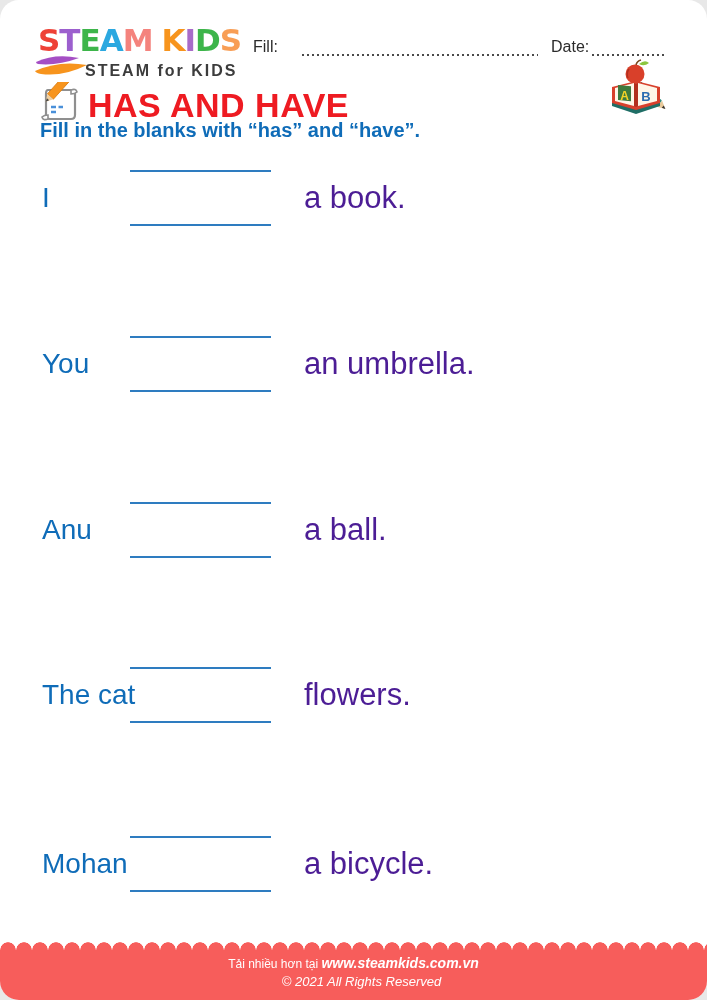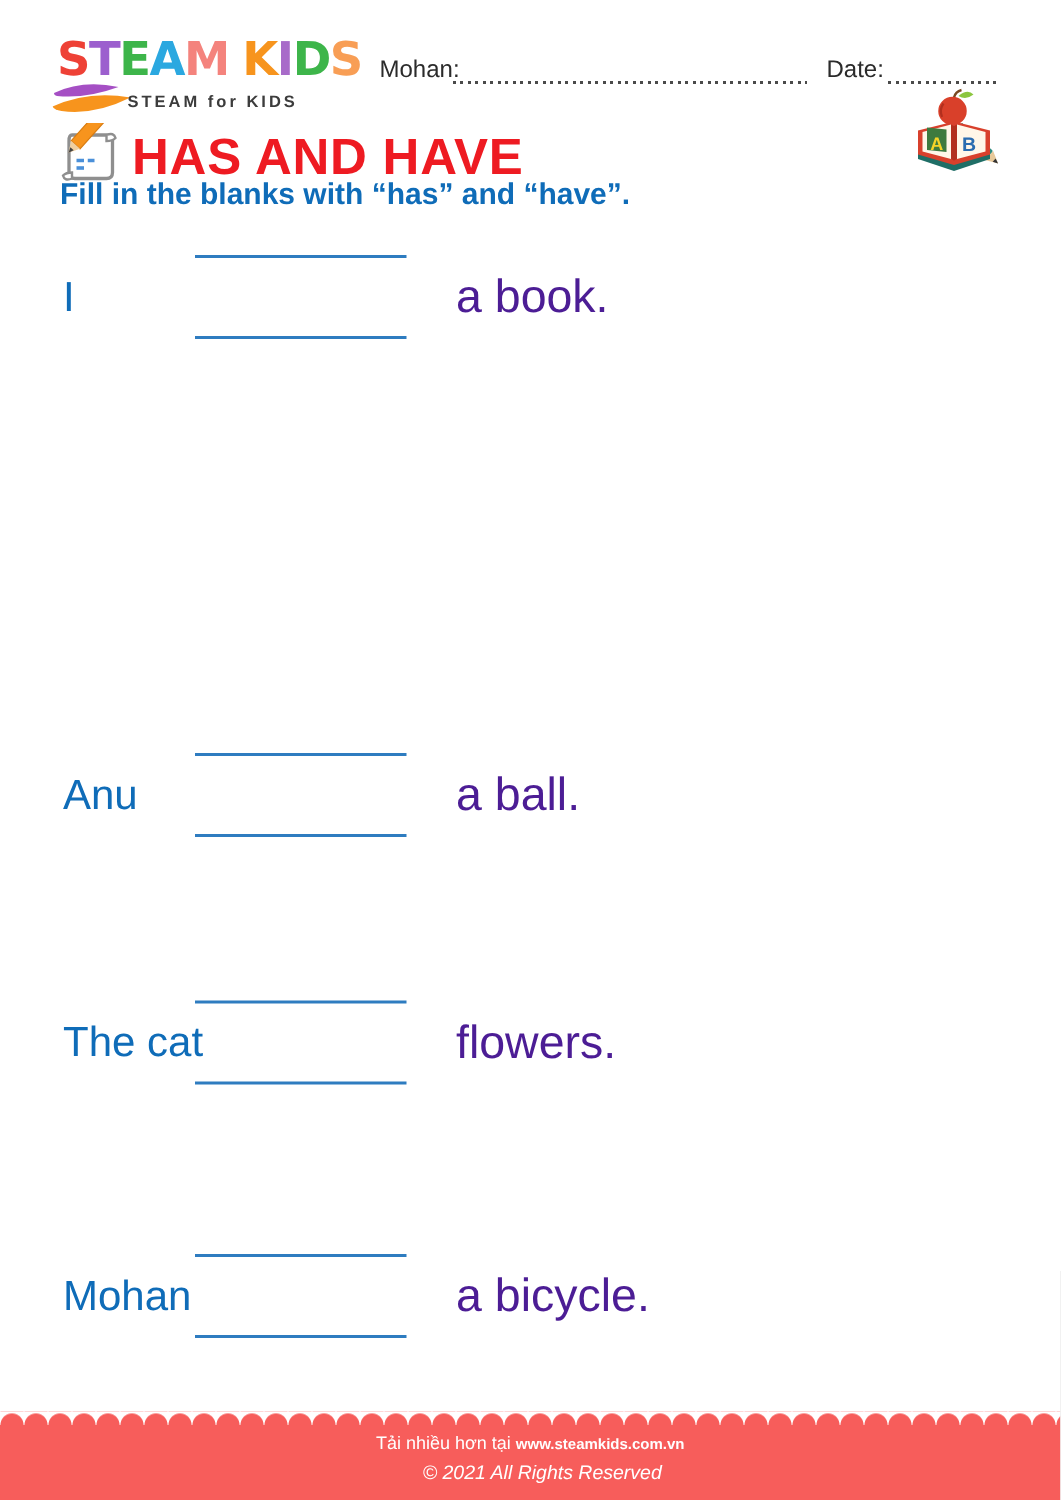--- a/index.html
+++ b/index.html
@@ -1,32 +1,33 @@
 <!DOCTYPE html>
 <html><head>
 <meta charset="utf-8">
 <style>
   * { margin:0; padding:0; box-sizing:border-box; }
   html,body { background:#e8e8e8; }
   .page {
     position:relative; width:707px; height:1000px; margin:0 auto;
     background:#ffffff; overflow:hidden;
     font-family:"Liberation Sans", sans-serif;
+    border-radius:19px;
   }
 
   
   .logo { position:absolute; left:38px; top:24px; width:210px; height:56px; }
   .logo-word {
     font-family:"DejaVu Sans", sans-serif; font-weight:bold;
     font-size:31px; letter-spacing:-1px; line-height:32px; white-space:nowrap;
   }
   .logo-swoosh { position:absolute; left:-3px; top:31px; width:56px; height:24px; }
   .logo-sub {
     position:absolute; left:47px; top:38px;
-    font-size:11px; font-weight:bold; letter-spacing:2px; color:#3c3c3c; white-space:nowrap;
+    font-size:16px; font-weight:bold; letter-spacing:2px; color:#3c3c3c; white-space:nowrap;
   }
 
   
   .hdr-label { position:absolute; top:38px; font-size:16px; color:#2b2b2b; font-weight:500; }
   .name-label { left:253px; }
   .date-label { left:551px; }
   .dash-line {
     position:absolute; top:54px; height:2px;
     background-image:repeating-linear-gradient(90deg,#4a4a4a 0 2px,transparent 2px 5px);
   }
@@ -66,41 +67,41 @@
   .footer-band { position:absolute; left:0; bottom:0; width:707px; height:50px; }
   .footer-scallops {
     position:absolute; left:0; bottom:50px; width:707px; height:9px;
     background-image:radial-gradient(circle at 50% 100%, #f75d5b 0, #f75d5b 7.4px, transparent 8px);
     background-size:16px 9px; background-repeat:repeat-x; background-position:bottom left;
   }
   .footer-line1 {
     position:absolute; left:0; top:5px; width:100%; text-align:center;
     color:#ffffff; font-size:12px;
   }
-  .footer-line1 .url { font-weight:bold; font-size:10px; }
+  .footer-line1 .url { font-weight:bold; font-size:14px;font-style:italic; }
   .footer-line2 {
     position:absolute; left:0; top:24px; width:100%; text-align:center;
     color:#ffffff; font-size:13px; font-style:italic;padding-left:16px;
   }
 </style>
 </head>
 <body>
 
 <div class="page">
 
   <div class="logo">
     <div class="logo-word"><span style="color:#ee4136">S</span><span style="color:#9c5fce">T</span><span style="color:#3db54a">E</span><span style="color:#2ba8e0">A</span><span style="color:#f4837d">M</span><span style="color:#f7941d;margin-left:9px">K</span><span style="color:#a86bc9">I</span><span style="color:#3db54a">D</span><span style="color:#f89e55">S</span></div>
     <svg class="logo-swoosh" viewBox="0 0 56 24">
       <path d="M1 7 Q20 -2 44 3 Q22 11 3 9 Q1 8.5 1 7 Z" fill="#a54fc4"></path>
       <path d="M0 16 Q24 5 52 10 Q28 22 6 19 Q1 18 0 16 Z" fill="#f7941d"></path>
     </svg>
     <div class="logo-sub">STEAM for KIDS</div>
   </div>
 
-  <div class="hdr-label name-label">Mohan:</div>
+  <div class="hdr-label name-label">Fill:</div>
   <div class="dash-line name-line"></div>
   <div class="hdr-label date-label">Date:</div>
   <div class="dash-line date-line"></div>
 
   <svg class="abc-icon" viewBox="0 0 62 62">
 
     <g transform="rotate(-48 47 40)">
       <rect x="43" y="22" width="8" height="28" rx="1" fill="#2e8b80"></rect>
       <rect x="43" y="22" width="8" height="5" fill="#1f6e66"></rect>
       <polygon points="43,50 51,50 47,58" fill="#e8c99a"></polygon>
@@ -138,20 +139,25 @@
     </g>
   </svg>
   <h1 class="page-title" style="color:#ee1b22">HAS AND HAVE</h1>
   <div class="instruction" style="color:#0f6cb8">Fill in the blanks with “has” and “have”.</div>
 
   <div class="ex-row row-1">
     <span class="ex-before">I</span>
     <span class="ex-blank"></span>
     <span class="ex-after">a book.</span>
   </div>
+  <div class="ex-row row-2">
+    <span class="ex-before">You</span>
+    <span class="ex-blank"></span>
+    <span class="ex-after">an umbrella.</span>
+  </div>
   <div class="ex-row row-3">
     <span class="ex-before">Anu</span>
     <span class="ex-blank"></span>
     <span class="ex-after">a ball.</span>
   </div>
   <div class="ex-row row-5">
     <span class="ex-before">Mohan</span>
     <span class="ex-blank"></span>
     <span class="ex-after">a bicycle.</span>
   </div>

